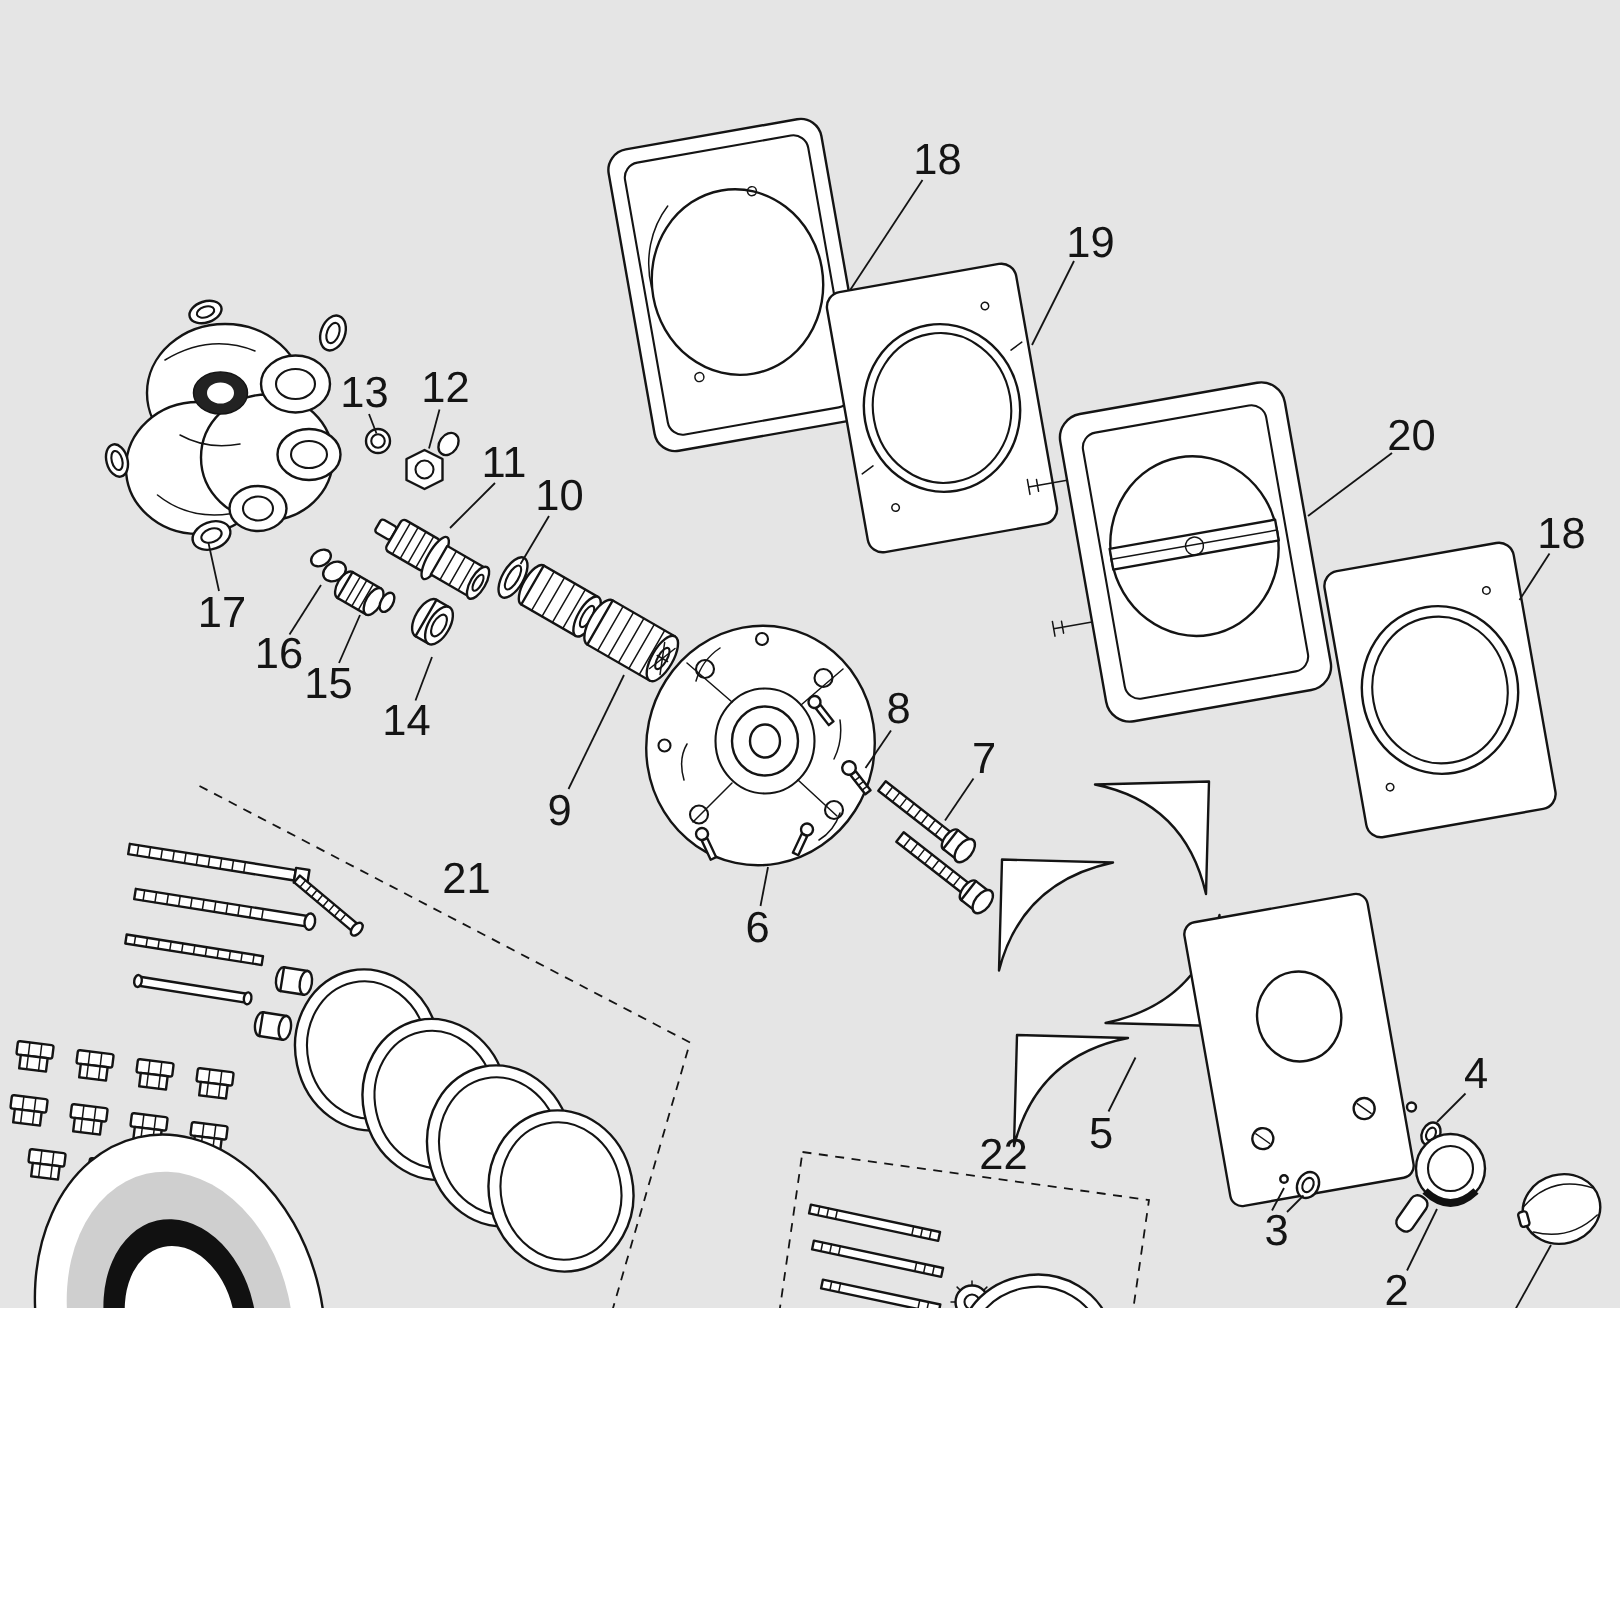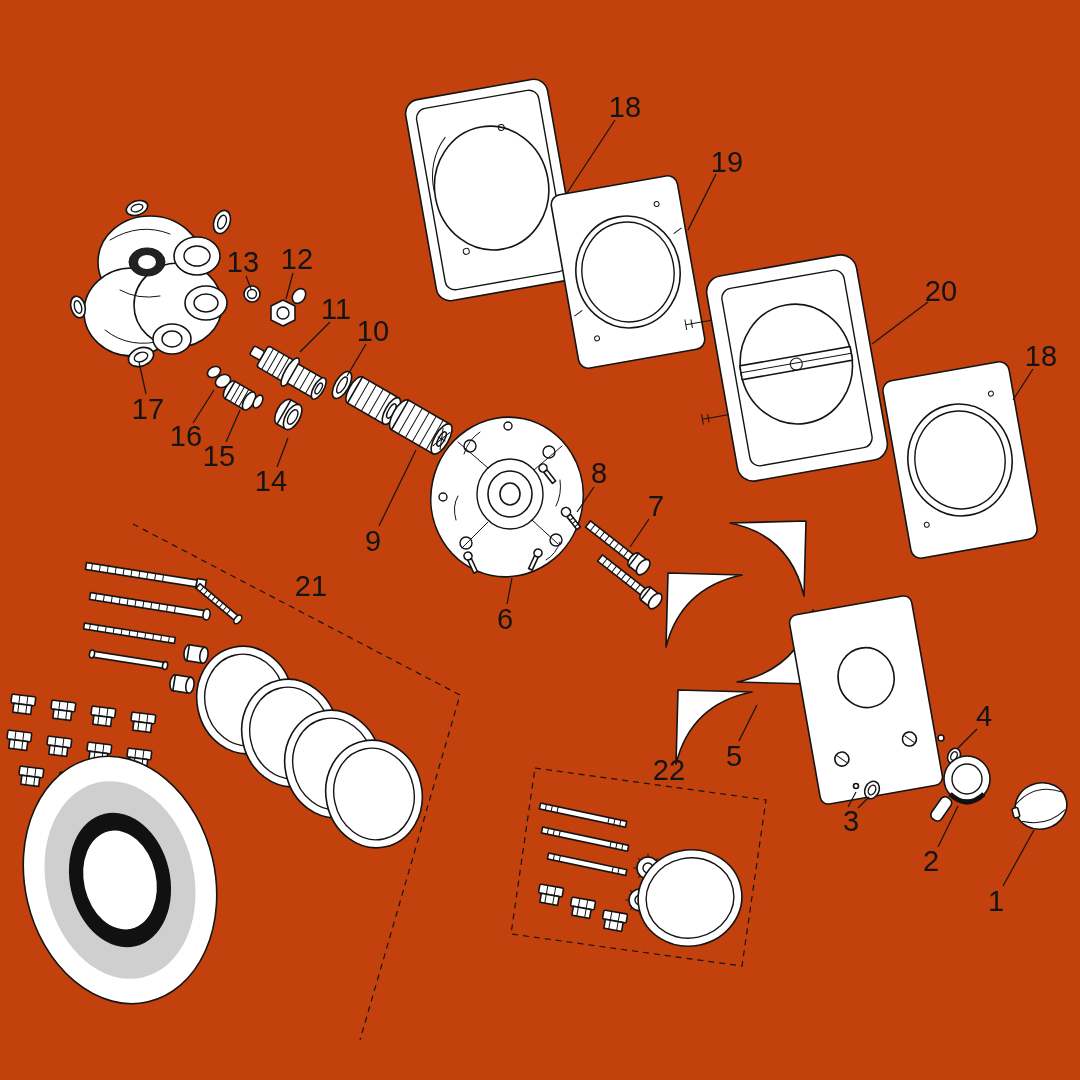--- a/index.html
+++ b/index.html
@@ -1,16 +1,16 @@
 <!DOCTYPE html>
 <html><head>
 <meta charset="utf-8">
 <style>
   html,body{margin:0;padding:0;background:#fff}
-  .stage{position:relative;width:1080px;height:1080px;background:#c2410c;overflow:hidden;
+  .stage{position:relative;width:1080px;height:872px;background:#e5e5e5;overflow:hidden;
          font-family:"Liberation Sans",sans-serif}
   svg{position:absolute;left:0;top:0}
   .outline{fill:#fff;stroke:#141414;stroke-width:1.6;stroke-linejoin:round;stroke-linecap:round}
   .hollow{fill:none;stroke:#141414;stroke-width:1.4;stroke-linejoin:round}
   .thin{fill:none;stroke:#141414;stroke-width:1;stroke-linecap:round}
   .leader{fill:none;stroke:#141414;stroke-width:1.2}
   .kit-box{fill:none;stroke:#141414;stroke-width:1.2;stroke-dasharray:6 5}
   .callout{font:29px "Liberation Sans",sans-serif;fill:#141414;text-anchor:middle;dominant-baseline:central}
 </style>
 </head>

